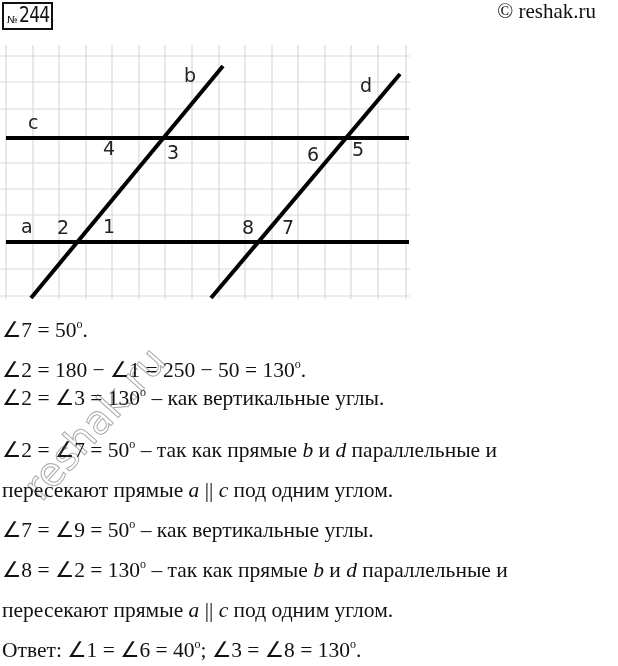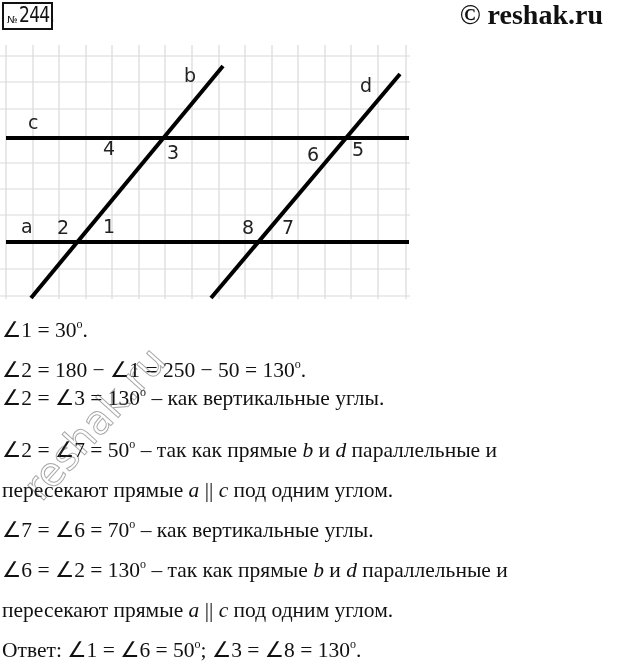--- a/index.html
+++ b/index.html
@@ -4,21 +4,21 @@
 <style>
   html, body { margin:0; padding:0; background:#ffffff; }
   body { width:618px; height:666px; position:relative; overflow:hidden;
          font-family:"Liberation Serif", serif; color:#111; }
   .num-box { position:absolute; left:2px; top:2px; width:51px; height:28px;
              border:2px solid #111; box-sizing:border-box;
              font-family:"DejaVu Sans", sans-serif; display:flex; align-items:flex-end;
              padding:0 0 2px 3px; }
   .num-box .no { font-size:10px; margin-right:2px; line-height:12px; }
   .num-box .val { font-size:22px; line-height:22px; letter-spacing:-1px; transform:scaleX(0.78); transform-origin:left bottom; display:inline-block; }
-  .copyright { position:absolute; right:15px; top:-1px; font-size:28px; font-family:"Liberation Serif", serif;font-weight:bold; }
+  .copyright { position:absolute; right:22px; top:-1px; font-size:21px; font-family:"Liberation Serif", serif; }
   svg.fig { position:absolute; left:0; top:40px; }
   .lines { position:absolute; left:2px; top:318px; width:614px; }
   .line { position:absolute; left:0; font-size:21.5px; white-space:nowrap; line-height:24px; }
   .line i { font-style:italic; }
   sup { font-size:12px; vertical-align:9px; line-height:0; }
   .wm { position:absolute; left:14px; top:478px; font-family:"DejaVu Sans", sans-serif;
         font-size:40px; color:rgba(120,120,120,0.35); transform:rotate(-48deg);
         transform-origin:left top; -webkit-text-stroke:1px rgba(80,80,80,0.5); color:transparent; }
 </style>
 </head>
@@ -74,41 +74,41 @@
     <text x="352" y="156">5</text>
     <text x="57" y="234">2</text>
     <text x="103" y="233">1</text>
     <text x="242" y="234">8</text>
     <text x="282" y="234">7</text>
   </g>
 </svg>
 
 <div class="lines">
   <div class="line" style="top:0px">
-    <span>∠1 = 30</span><sup>o</sup><span>.</span>
+    <span>∠7 = 50</span><sup>o</sup><span>.</span>
   </div>
   <div class="line" style="top:40px">
     <span>∠2 = 180 − ∠1 = 250 − 50 = 130</span><sup>o</sup><span>.</span>
   </div>
   <div class="line" style="top:68px">
     <span>∠2 = ∠3 = 130</span><sup>o</sup><span> – как вертикальные углы.</span>
   </div>
   <div class="line" style="top:120px">
     <span>∠2 = ∠7 = 50</span><sup>o</sup><span> – так как прямые </span><i>b</i><span> и </span><i>d</i><span> параллельные и</span>
   </div>
   <div class="line" style="top:160px">
     <span>пересекают прямые </span><i>a</i><span> || </span><i>c</i><span> под одним углом.</span>
   </div>
   <div class="line" style="top:200px">
-    <span>∠7 = ∠6 = 70</span><sup>o</sup><span> – как вертикальные углы.</span>
+    <span>∠7 = ∠9 = 50</span><sup>o</sup><span> – как вертикальные углы.</span>
   </div>
   <div class="line" style="top:240px">
-    <span>∠6 = ∠2 = 130</span><sup>o</sup><span> – так как прямые </span><i>b</i><span> и </span><i>d</i><span> параллельные и</span>
+    <span>∠8 = ∠2 = 130</span><sup>o</sup><span> – так как прямые </span><i>b</i><span> и </span><i>d</i><span> параллельные и</span>
   </div>
   <div class="line" style="top:280px">
     <span>пересекают прямые </span><i>a</i><span> || </span><i>c</i><span> под одним углом.</span>
   </div>
   <div class="line" style="top:320px">
-    <span>Ответ: ∠1 = ∠6 = 50</span><sup>o</sup><span>;  ∠3 = ∠8 = 130</span><sup>o</sup><span>.</span>
+    <span>Ответ: ∠1 = ∠6 = 40</span><sup>o</sup><span>;  ∠3 = ∠8 = 130</span><sup>o</sup><span>.</span>
   </div>
 </div>
 
 <div class="wm">reshak.ru</div>
 
 </body></html>

